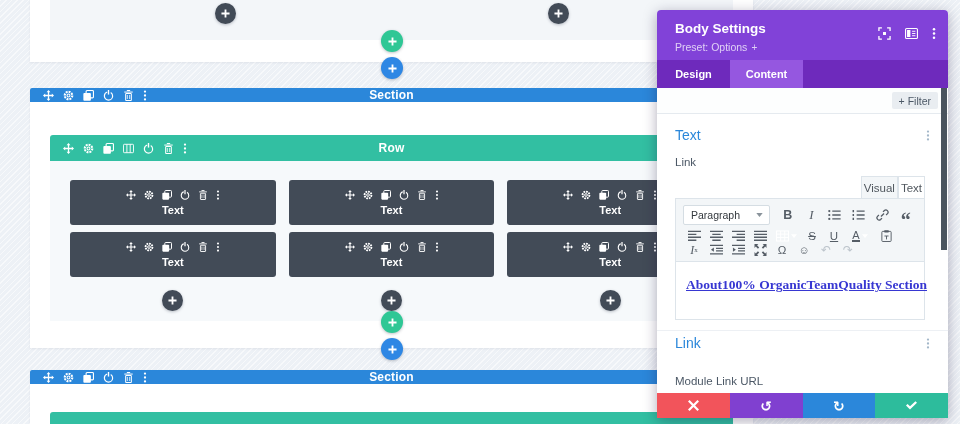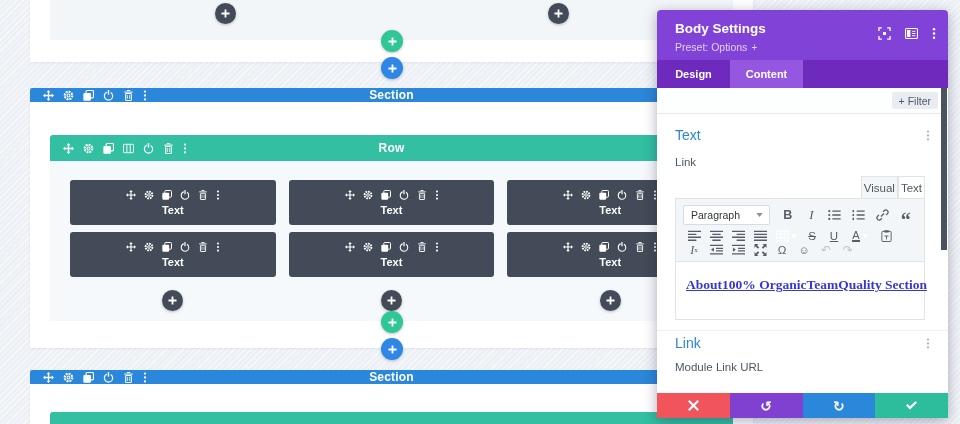--- a/index.html
+++ b/index.html
@@ -780,21 +780,21 @@
       <div class="grp-head" style="top:222px;">
         <span class="grp-title">Link</span>
         <span class="grp-dots bi narrow">
             <svg viewBox="0 0 4 12">
               <circle cx="2" cy="1.7" r="1.25" fill="currentColor"></circle>
               <circle cx="2" cy="6" r="1.25" fill="currentColor"></circle>
               <circle cx="2" cy="10.3" r="1.25" fill="currentColor"></circle>
             </svg>
           </span>
       </div>
-      <div class="lbl" style="top:248px;">Module Link URL</div>
+      <div class="lbl" style="top:262px;">Module Link URL</div>
     </div>
 
     <div class="scroll-thumb"></div>
 
     <div class="p-btns">
       <div class="pbtn red">
           <span class="bi">
             <svg viewBox="0 0 12 12">
               <path fill="currentColor" d="M1.7 0L6 4.3 10.3 0 12 1.7 7.7 6 12 10.3 10.3 12 6 7.7 1.7 12 0 10.3 4.3 6 0 1.7z"></path>
             </svg>

